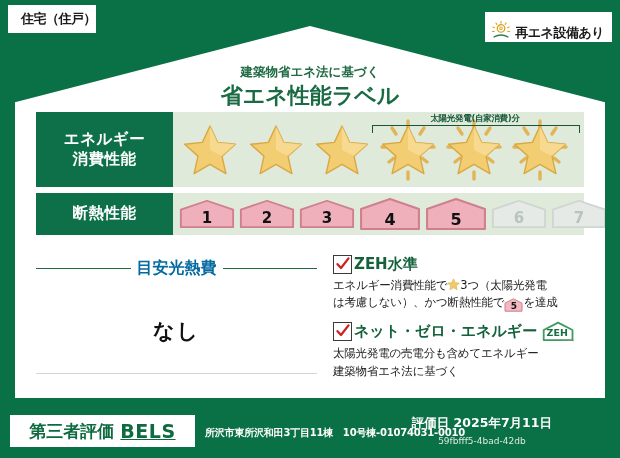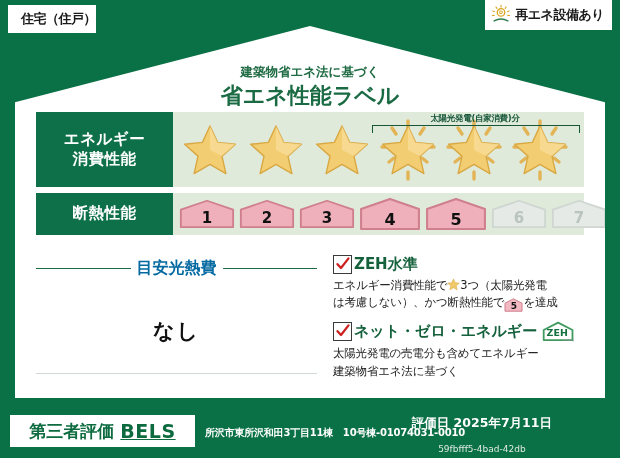--- a/index.html
+++ b/index.html
@@ -14,22 +14,22 @@
   
   .cat-tag{
     position:absolute;left:8px;top:5px;width:88px;height:28px;
     background:#ffffff;display:flex;align-items:center;justify-content:flex-end;
     font-size:13px;font-weight:bold;color:#1a1a1a;letter-spacing:-0.5px;
     z-index:6;
   }
 
   
   .renew-badge{
-    position:absolute;right:8px;top:0;height:30px;
-    background:#ffffff;display:flex;align-items:center;gap:3px;
+    position:absolute;right:8px;top:12px;height:30px;
+    background:#ffffff;display:flex;align-items:flex-end;gap:3px;
     padding:0 8px 0 5px;z-index:6;
   }
   .renew-badge .lbl{font-size:13px;font-weight:bold;color:#1a1a1a;letter-spacing:-0.5px;}
   .sun-ico{width:22px;height:22px;display:block;}
 
   
   .card{
     position:absolute;left:15px;top:26px;width:590px;height:372px;
     background:#ffffff;
     clip-path:polygon(0% 20.5%, 50% 0%, 100% 20.5%, 100% 100%, 0% 100%);
@@ -129,21 +129,21 @@
     display:flex;align-items:center;justify-content:center;gap:6px;
   }
   .bels-tag .jp{font-size:17px;font-weight:bold;color:#0d6b3f;letter-spacing:0px;}
   .bels-tag .en{font-size:19px;font-weight:bold;color:#0d6b3f;letter-spacing:0.5px;text-decoration:underline;}
   .addr{
     position:absolute;left:205px;top:22px;font-size:10px;color:#fff;font-weight:bold;
     letter-spacing:-0.2px;white-space:nowrap;
   }
   .dateblock{position:absolute;right:12px;top:11px;text-align:center;}
   .dateblock .d{font-size:12.5px;font-weight:bold;color:#fff;letter-spacing:0px;}
-  .dateblock .h{font-size:9px;color:#dfe9e3;letter-spacing:0px;margin-top:12px;}
+  .dateblock .h{font-size:9px;color:#dfe9e3;letter-spacing:0px;margin-top:4px;}
 </style>
 </head>
 <body>
 
 <div id="root">
 
   <div class="cat-tag">
     <span>住宅（住戸）</span>
   </div>
 

